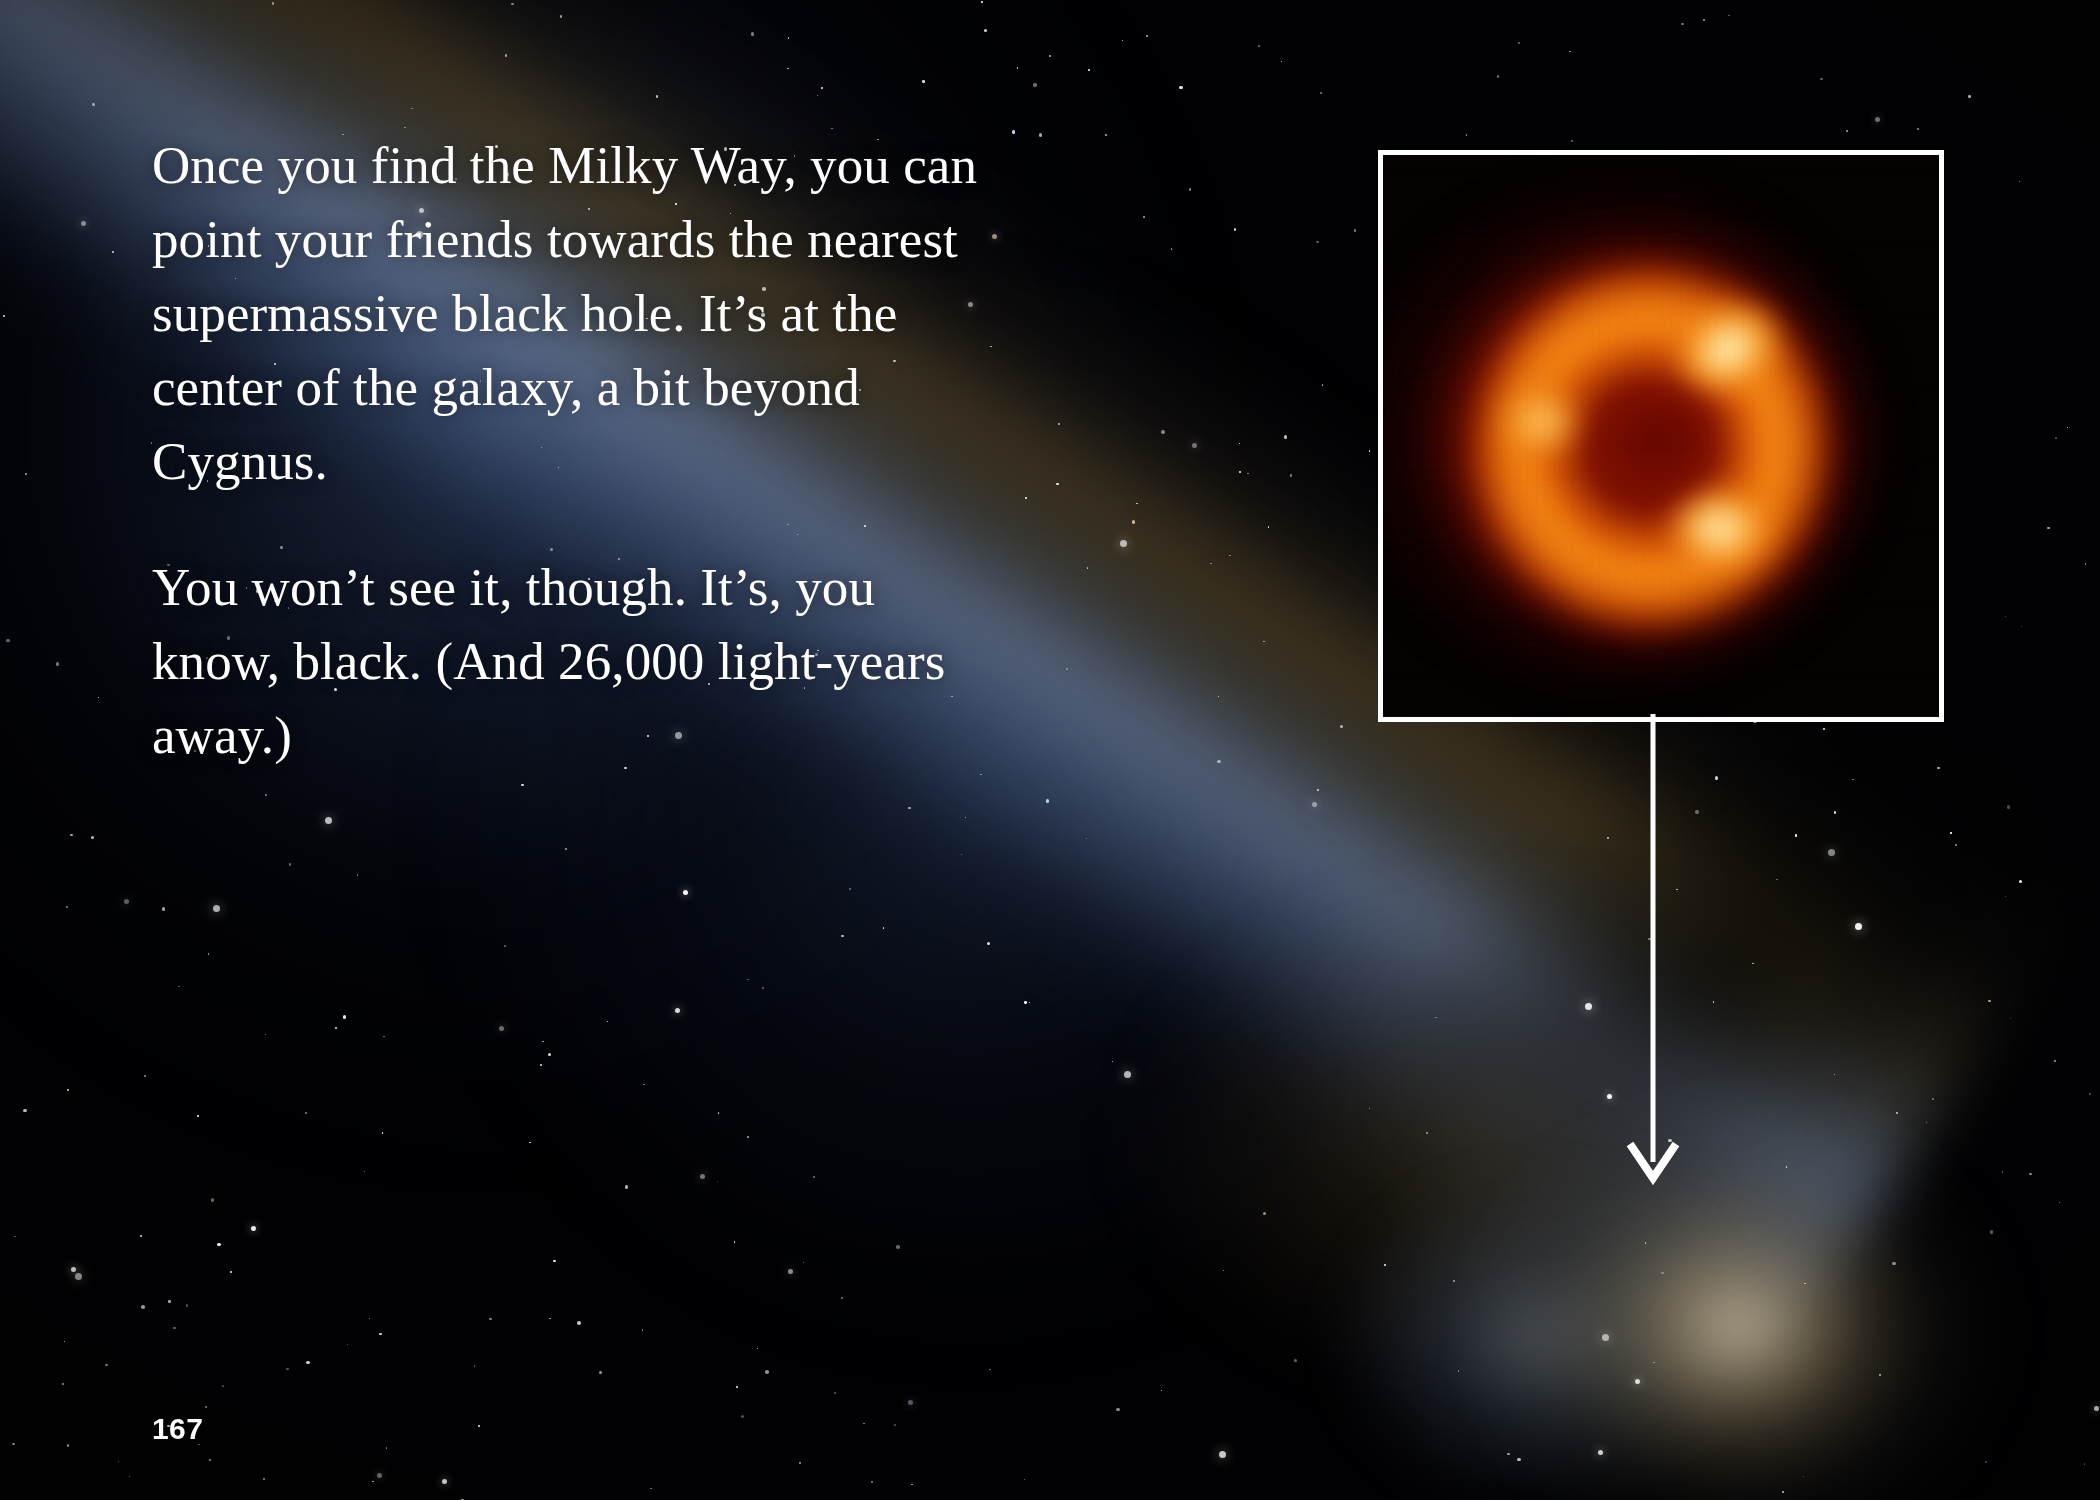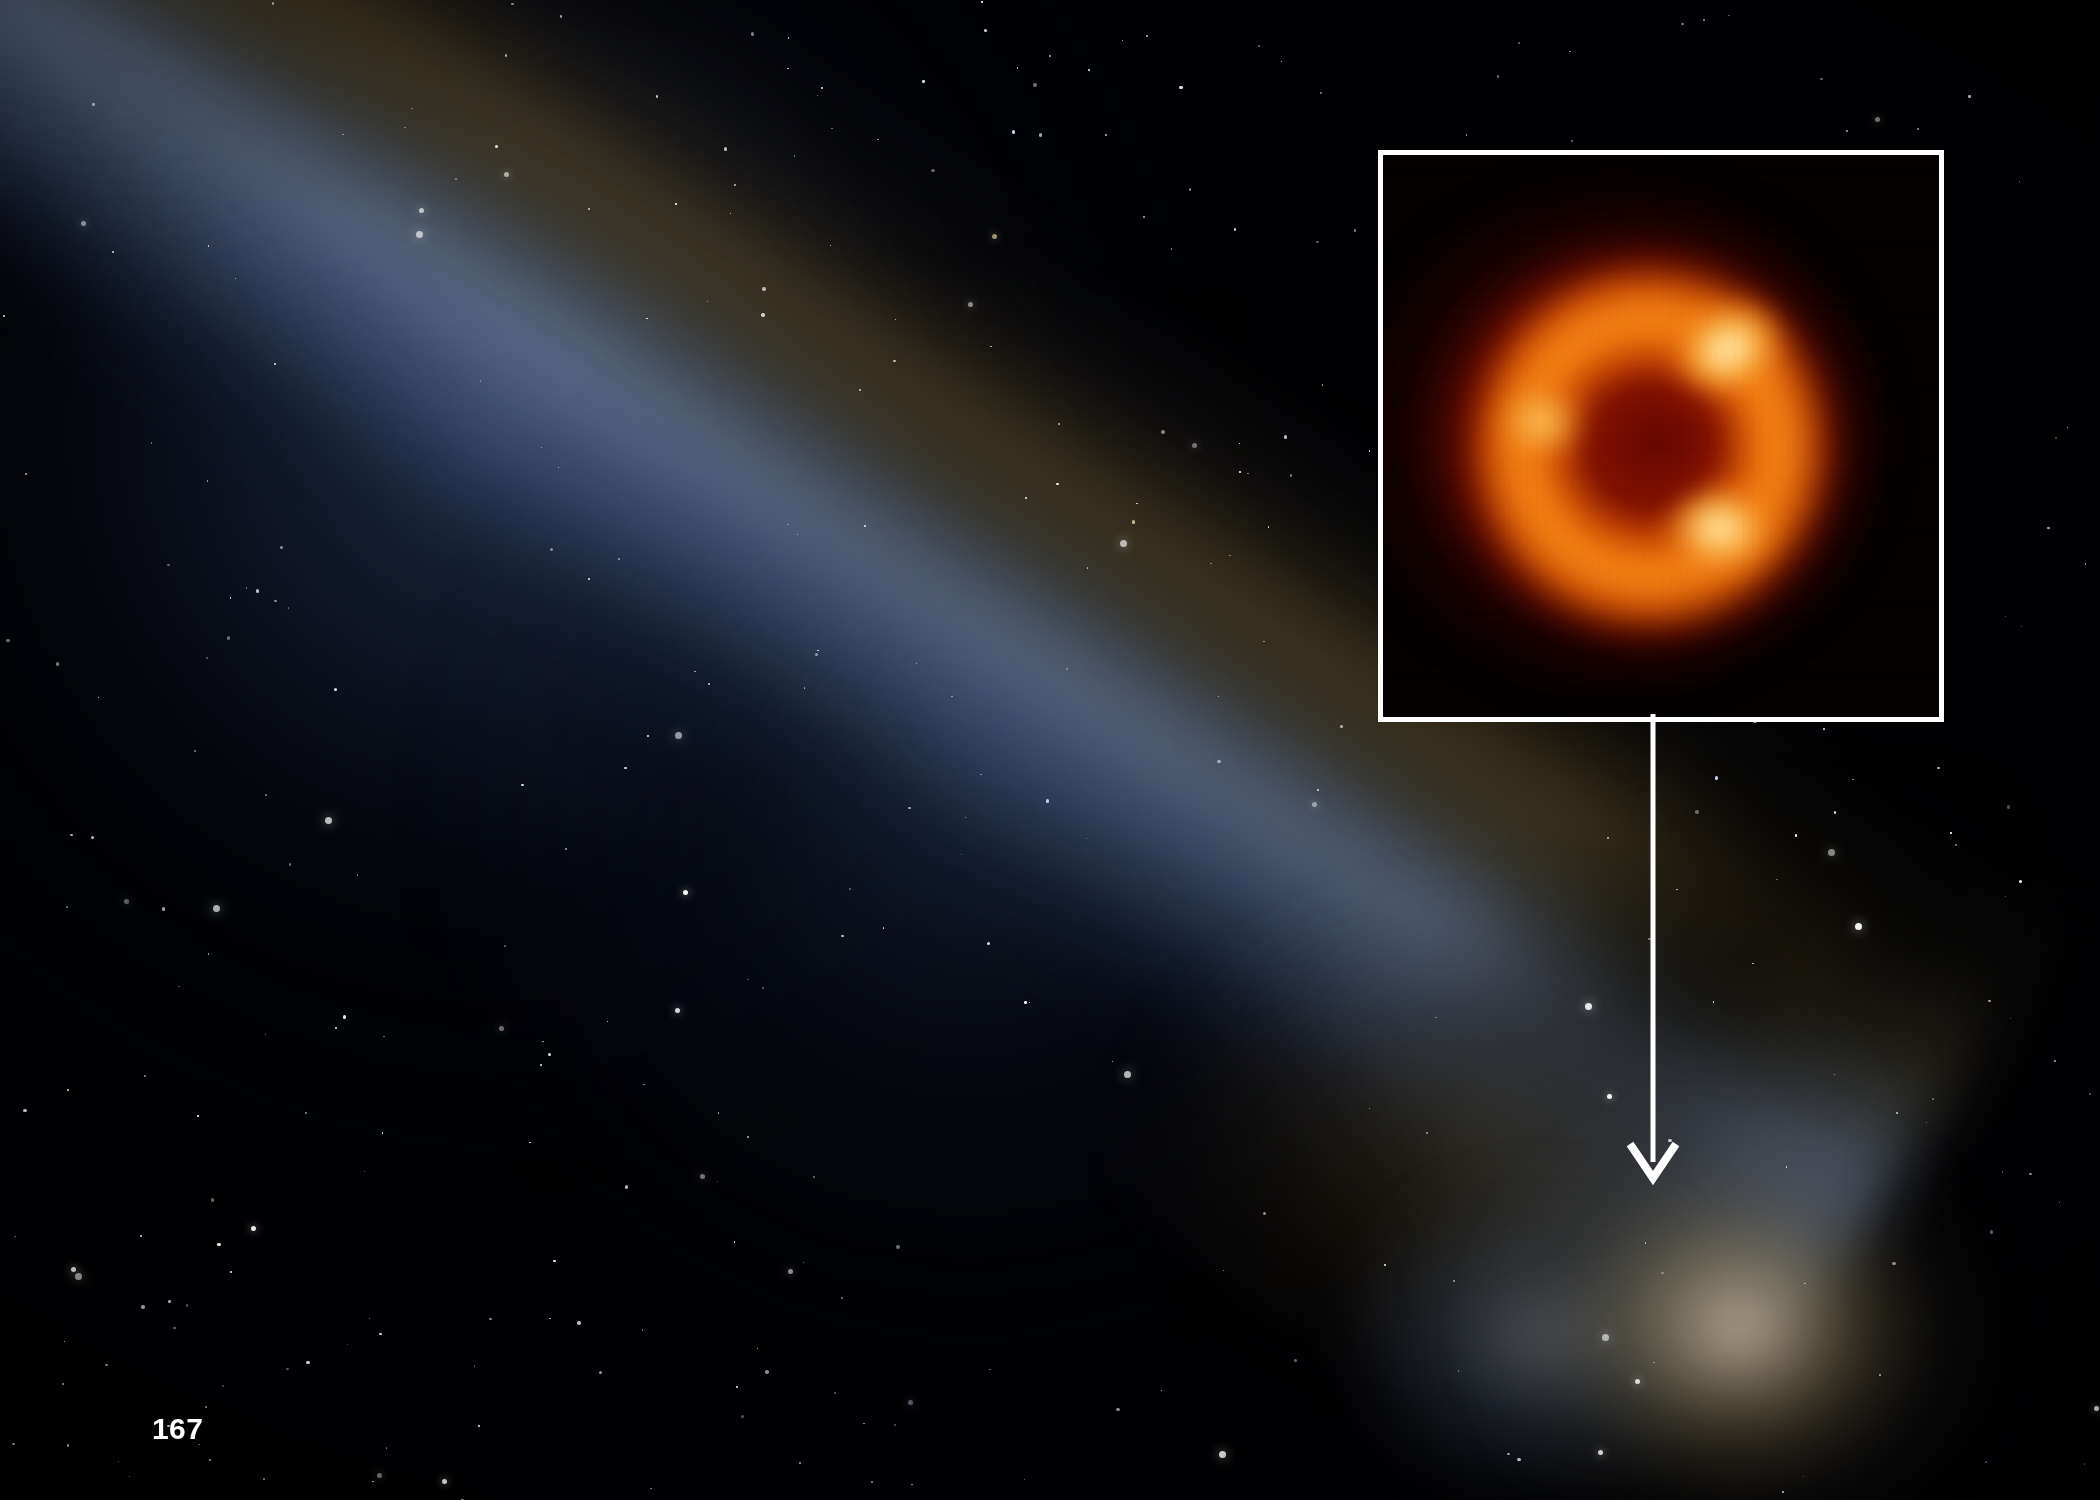--- a/index.html
+++ b/index.html
@@ -724,20 +724,22 @@
         <div class="star" style="left: 1262.7px; top: 1211.7px; width: 3.5px; height: 3.5px; opacity: 0.6; background: rgb(255, 233, 187);"></div>
         <div class="star" style="left: 498.9px; top: 1026px; width: 5px; height: 5px; opacity: 0.42; box-shadow: rgba(255, 255, 255, 0.75) 0px 0px 8px;"></div>
         <div class="star" style="left: 167.2px; top: 564px; width: 2.4px; height: 2.4px; opacity: 0.36;"></div>
         <div class="star" style="left: 1672.1px; top: 306.9px; width: 1.6px; height: 1.6px; opacity: 0.54;"></div>
         <div class="star" style="left: 1695.4px; top: 810.4px; width: 3.5px; height: 3.5px; opacity: 0.38;"></div>
       </div>
     <div class="vignette"></div>
   </div>
 
   <div class="copy">
+    <p class="para">Once you find the Milky Way, you can point your friends towards the nearest supermassive black hole. It’s at the center of the galaxy, a bit beyond Cygnus.</p>
+    <p class="para">You won’t see it, though. It’s, you know, black. (And 26,000 light-years away.)</p>
   </div>
 
   <div class="page-number">167</div>
 
   <div class="inset-frame">
     <div class="bh-canvas">
       <div class="bh-halo"></div>
       <div class="bh-halo2"></div>
       <div class="bh-ring"></div>
       <div class="knot k3"></div>

